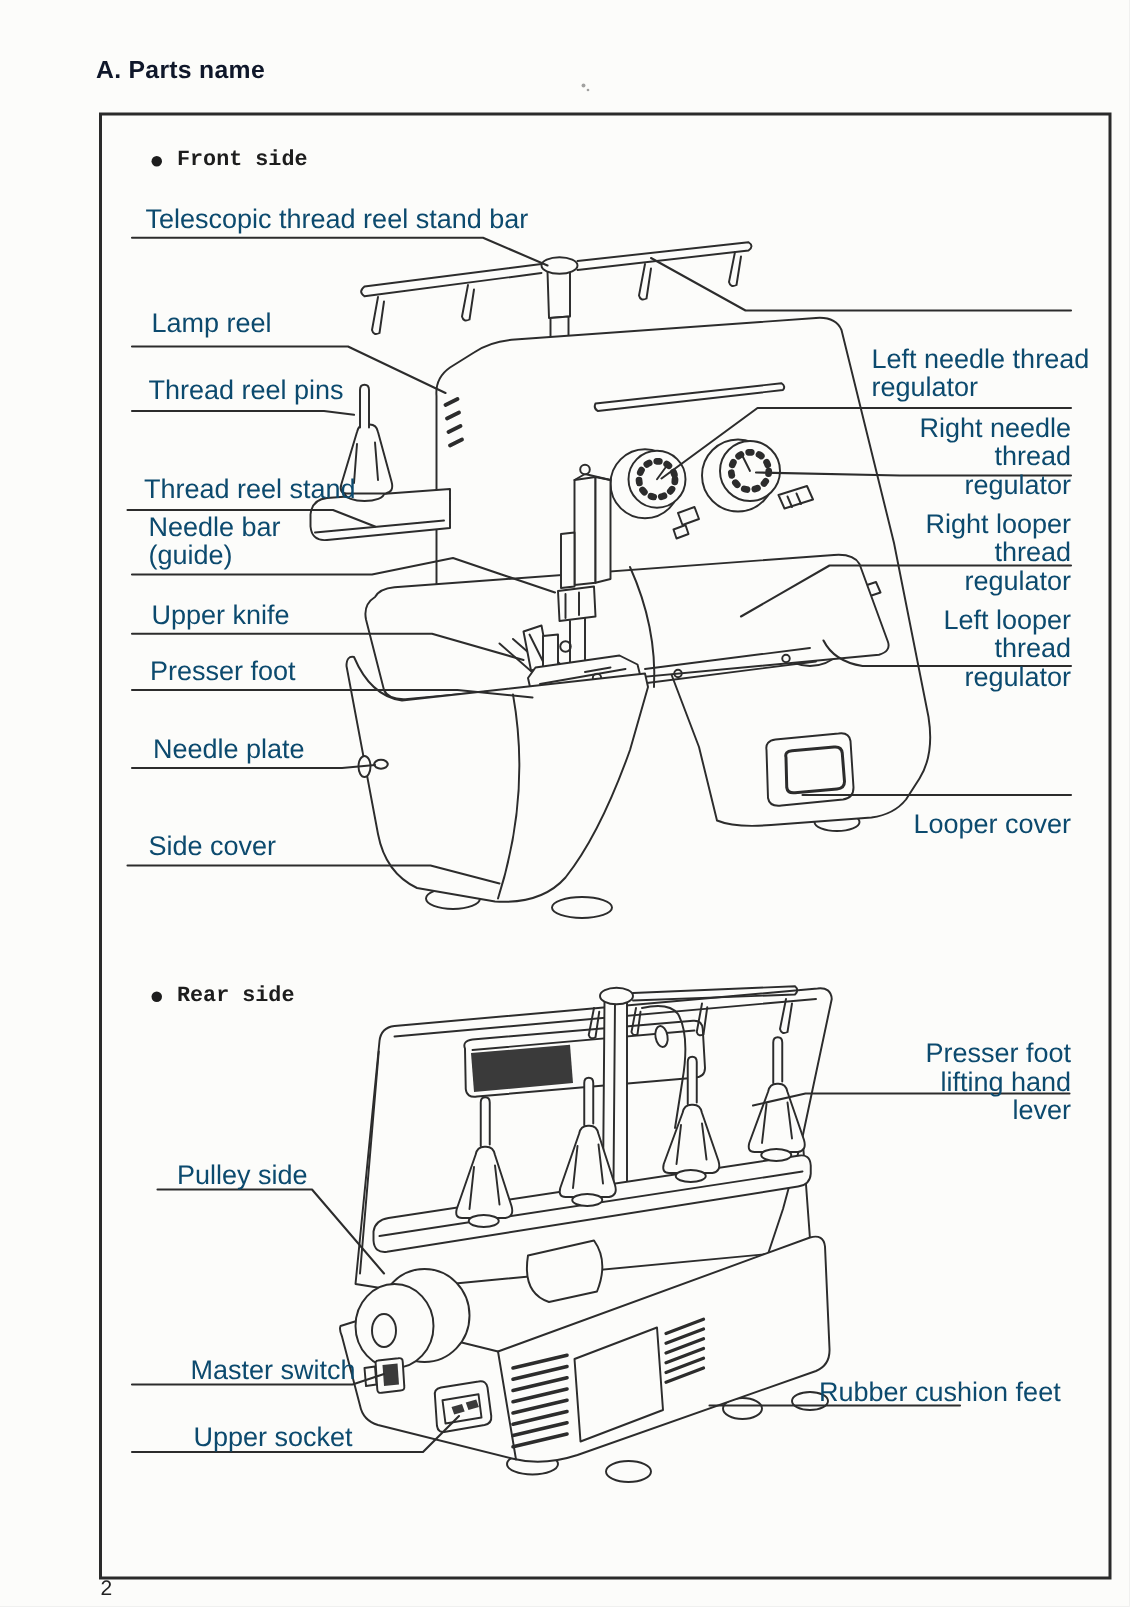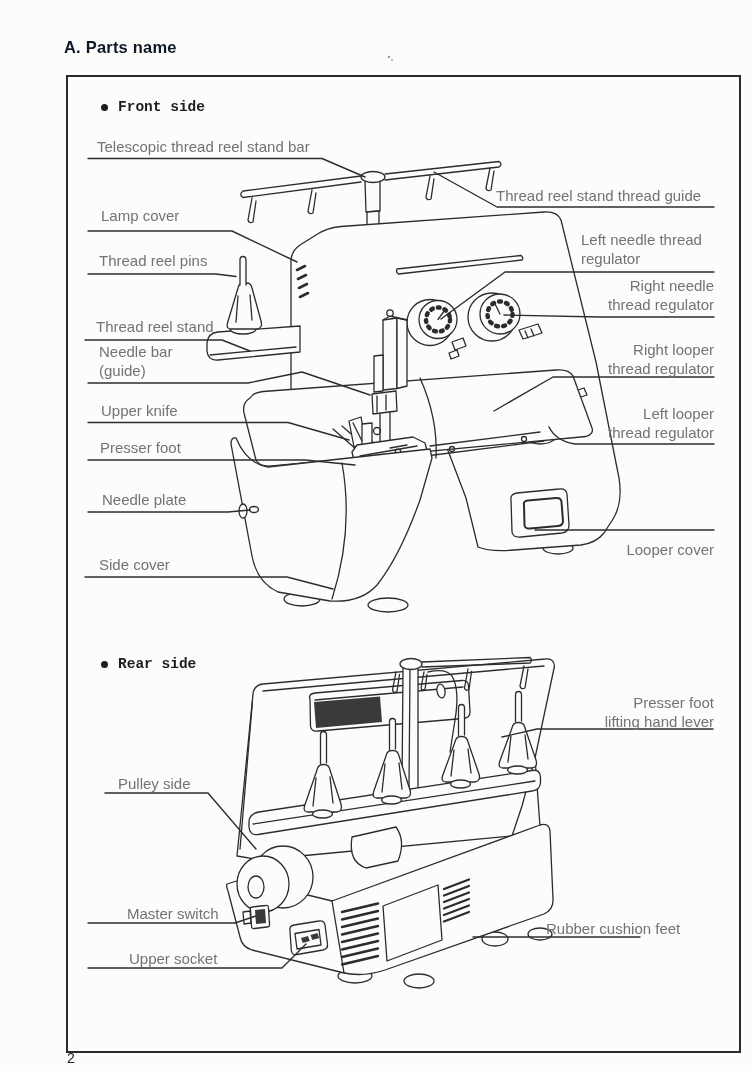--- a/index.html
+++ b/index.html
@@ -5,21 +5,21 @@
   html,body{margin:0;padding:0;background:#e8e8e6;}
   .page{position:relative;width:753px;height:1071px;background:#fcfcfa;
         font-family:"Liberation Sans",sans-serif;color:#2b2b2b;overflow:hidden;}
   .frame{position:absolute;left:66px;top:75px;width:671px;height:974px;
          border:2px solid #2a2a2a;}
   .title{position:absolute;left:64px;top:38px;font-size:16.5px;font-weight:bold;
          letter-spacing:.2px;color:#0f172a;}
   .sec{position:absolute;display:flex;align-items:center;gap:10px;
        font-weight:bold;font-size:14.5px;color:#1d1d1d;font-family:Liberation Mono, monospace;}
   .sec .dot{width:7px;height:7px;border-radius:50%;background:#1d1d1d;flex:0 0 auto;}
-  .lbl{position:absolute;font-size:15px;line-height:19px;white-space:normal;color:#737373;}
+  .lbl{position:absolute;font-size:18px;line-height:19px;white-space:normal;color:#0c4a6e;}
   .pageno{position:absolute;left:67px;top:1050px;font-size:14px;color:#222;}
   svg.art{position:absolute;left:0;top:0;}
 </style>
 </head>
 <body>
 
 <div class="page">
 
   <div class="title">A. Parts name</div>
   <div class="frame"></div>
@@ -281,22 +281,21 @@
   <div class="sec" style="left:101px;top:99px;">
     <span class="dot"></span>
     <span>Front side</span>
   </div>
   <div class="sec" style="left:101px;top:656px;">
     <span class="dot"></span>
     <span>Rear side</span>
   </div>
 
   <div class="lbl" style="left:97px;top:137px;">Telescopic thread reel stand bar</div>
-  <div class="lbl" style="left:496px;top:186px;">Thread reel stand thread guide</div>
-  <div class="lbl" style="left:101px;top:206px;">Lamp cover</div>
+  <div class="lbl" style="left:101px;top:206px;">Lamp reel</div>
   <div class="lbl" style="left:99px;top:251px;">Thread reel pins</div>
   <div class="lbl" style="left:581px;top:230px;width:150px;">Left needle thread regulator</div>
   <div class="lbl" style="left:596px;top:276px;width:118px;text-align:right;">Right needle thread regulator</div>
   <div class="lbl" style="left:96px;top:317px;">Thread reel stand</div>
   <div class="lbl" style="left:99px;top:342px;width:90px;">Needle bar (guide)</div>
   <div class="lbl" style="left:596px;top:340px;width:118px;text-align:right;">Right looper thread regulator</div>
   <div class="lbl" style="left:101px;top:401px;">Upper knife</div>
   <div class="lbl" style="left:600px;top:404px;width:114px;text-align:right;">Left looper thread regulator</div>
   <div class="lbl" style="left:100px;top:438px;">Presser foot</div>
   <div class="lbl" style="left:102px;top:490px;">Needle plate</div>

